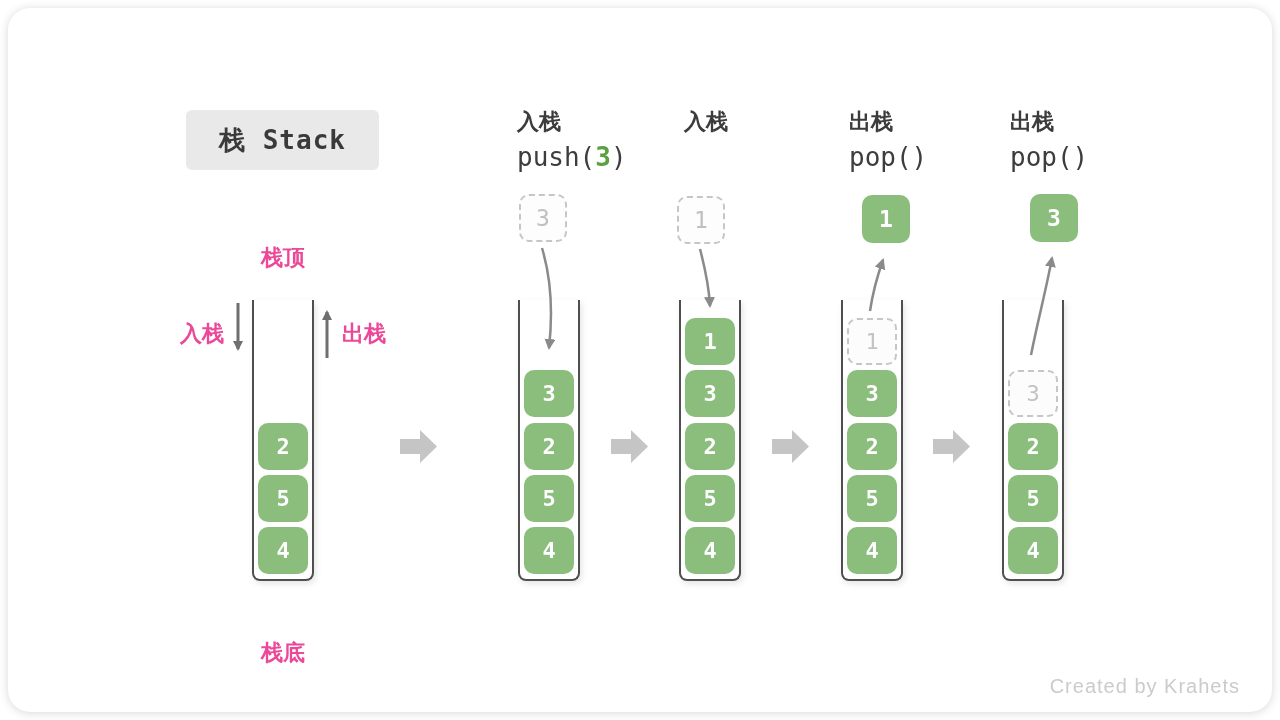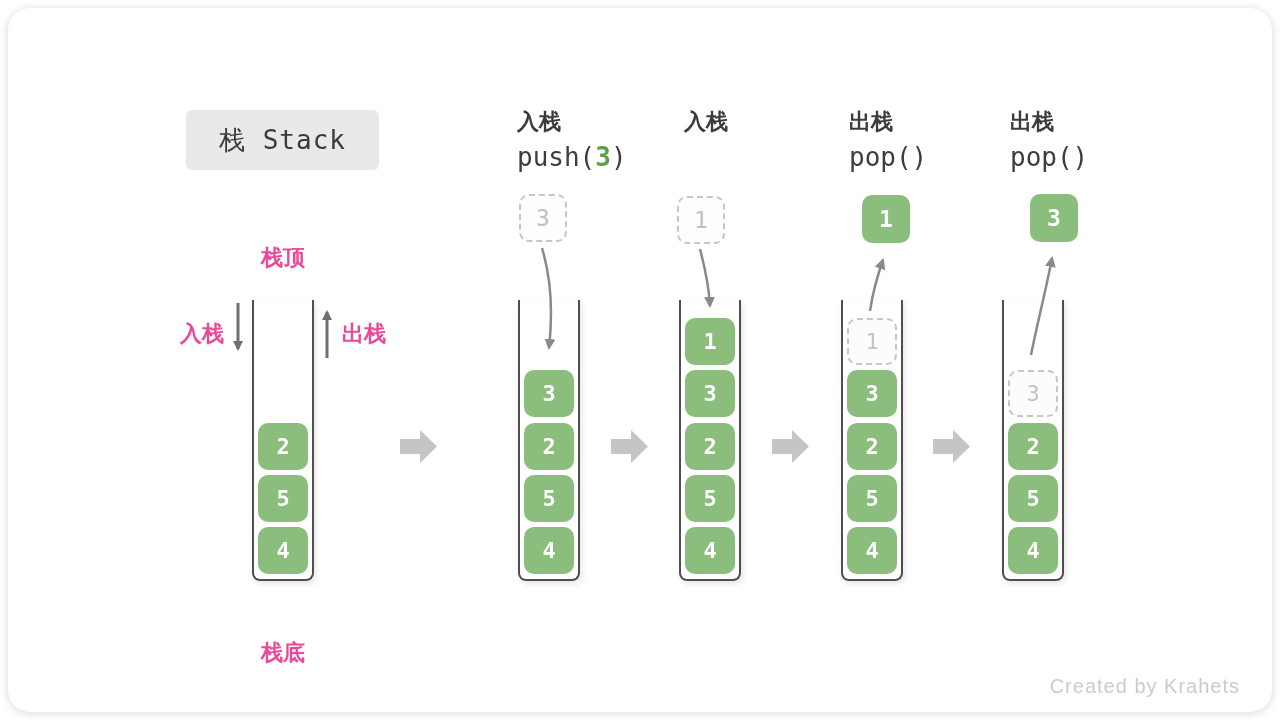--- a/index.html
+++ b/index.html
@@ -14,21 +14,21 @@
     box-shadow: 0 1px 10px rgba(0,0,0,0.16);
   }
 
   .layer { position: absolute; inset: 0; }
 
   .title-badge {
     position: absolute; left: 186px; top: 110px; width: 193px; height: 60px;
     background: #e9e9e9; border-radius: 6px;
     display: flex; align-items: center; justify-content: center;
     font-family: "DejaVu Sans Mono", "Liberation Mono", monospace;
-    font-size: 26px; font-weight: 400; color: #3a3a3a; letter-spacing: 1px;
+    font-size: 26px; font-weight: 700; color: #3a3a3a; letter-spacing: 1px;
   }
 
   .op-header { position: absolute; top: 106px; width: 150px; }
   .op-cn {
     font-size: 22px; font-weight: 600; color: #3c3c3c; line-height: 32px;
   }
   .op-code {
     font-family: "DejaVu Sans Mono", "Liberation Mono", monospace;
     font-size: 26px; color: #3d3d3d; line-height: 32px; margin-top: 3px;
   }

